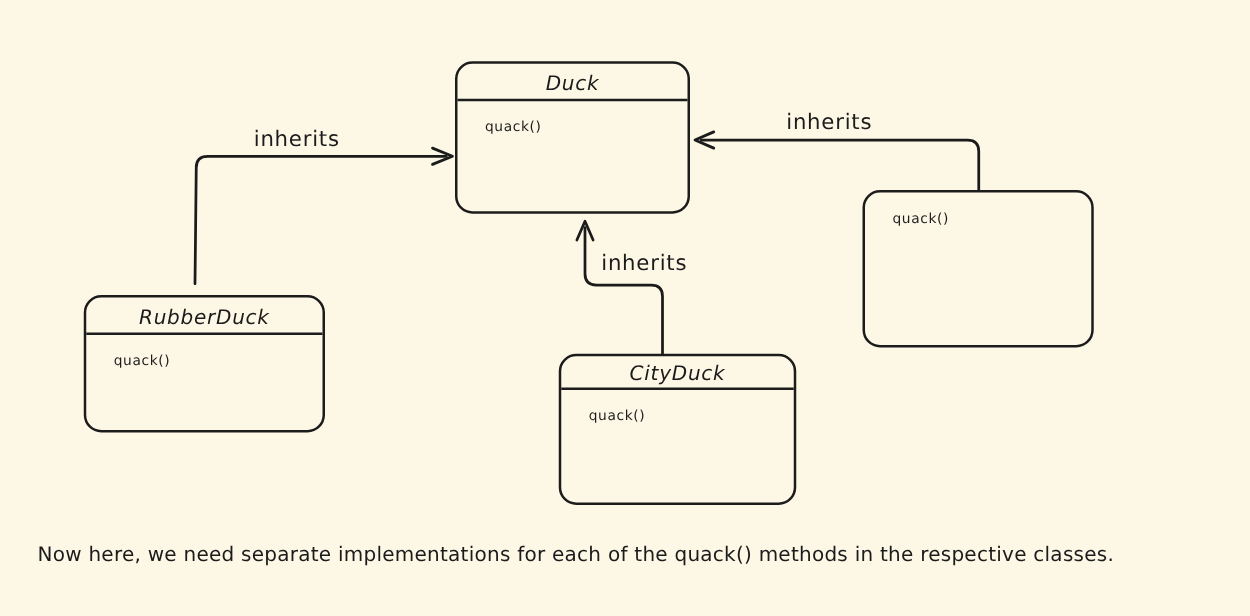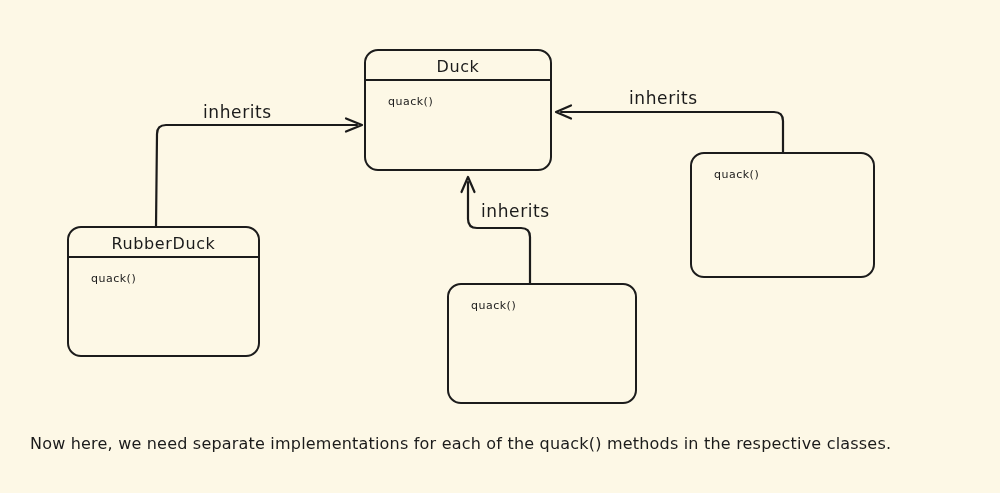--- a/index.html
+++ b/index.html
@@ -35,28 +35,29 @@
   .box-title {
     display: flex;
     align-items: center;
     justify-content: center;
     border-bottom: 2.2px solid #1c1c1c;
     font-size: 16px;
     letter-spacing: 0.6px;
     box-sizing: border-box;
     height: 30px;
     padding-top: 2px;
+    font-style: italic;
   }
   .box-body {
     font-size: 11px;
     letter-spacing: 0.5px;
     padding: 14px 0 0 22px;
   }
   #box-duck      { left: 364px; top: 49px;  width: 188px; height: 122px; }
-  #box-rubberduck{ left: 67px;  top: 226px; width: 193px; height: 131px; }
+  #box-rubberduck{ left: 67px;  top: 236px; width: 193px; height: 110px; }
   #box-cityduck  { left: 447px; top: 283px; width: 190px; height: 121px; }
   #box-wildduck  { left: 690px; top: 152px; width: 185px; height: 126px; }
   #box-cityduck .box-title { height: 27px; }
   .arrow-label {
     position: absolute;
     font-size: 17px;
     letter-spacing: 0.6px;
     white-space: nowrap;
   }
   #label-inherits-left   { left: 203px; top: 102px; }
@@ -99,20 +100,21 @@
     <div class="box-title">Duck</div>
     <div class="box-body">quack()</div>
   </div>
 
   <div class="class-box" id="box-rubberduck">
     <div class="box-title">RubberDuck</div>
     <div class="box-body">quack()</div>
   </div>
 
   <div class="class-box" id="box-cityduck">
+    <div class="box-title">CityDuck</div>
     <div class="box-body">quack()</div>
   </div>
 
   <div class="class-box" id="box-wildduck">
     <div class="box-body">quack()</div>
   </div>
 
   <div class="arrow-label" id="label-inherits-left">inherits</div>
   <div class="arrow-label" id="label-inherits-right">inherits</div>
   <div class="arrow-label" id="label-inherits-middle">inherits</div>

